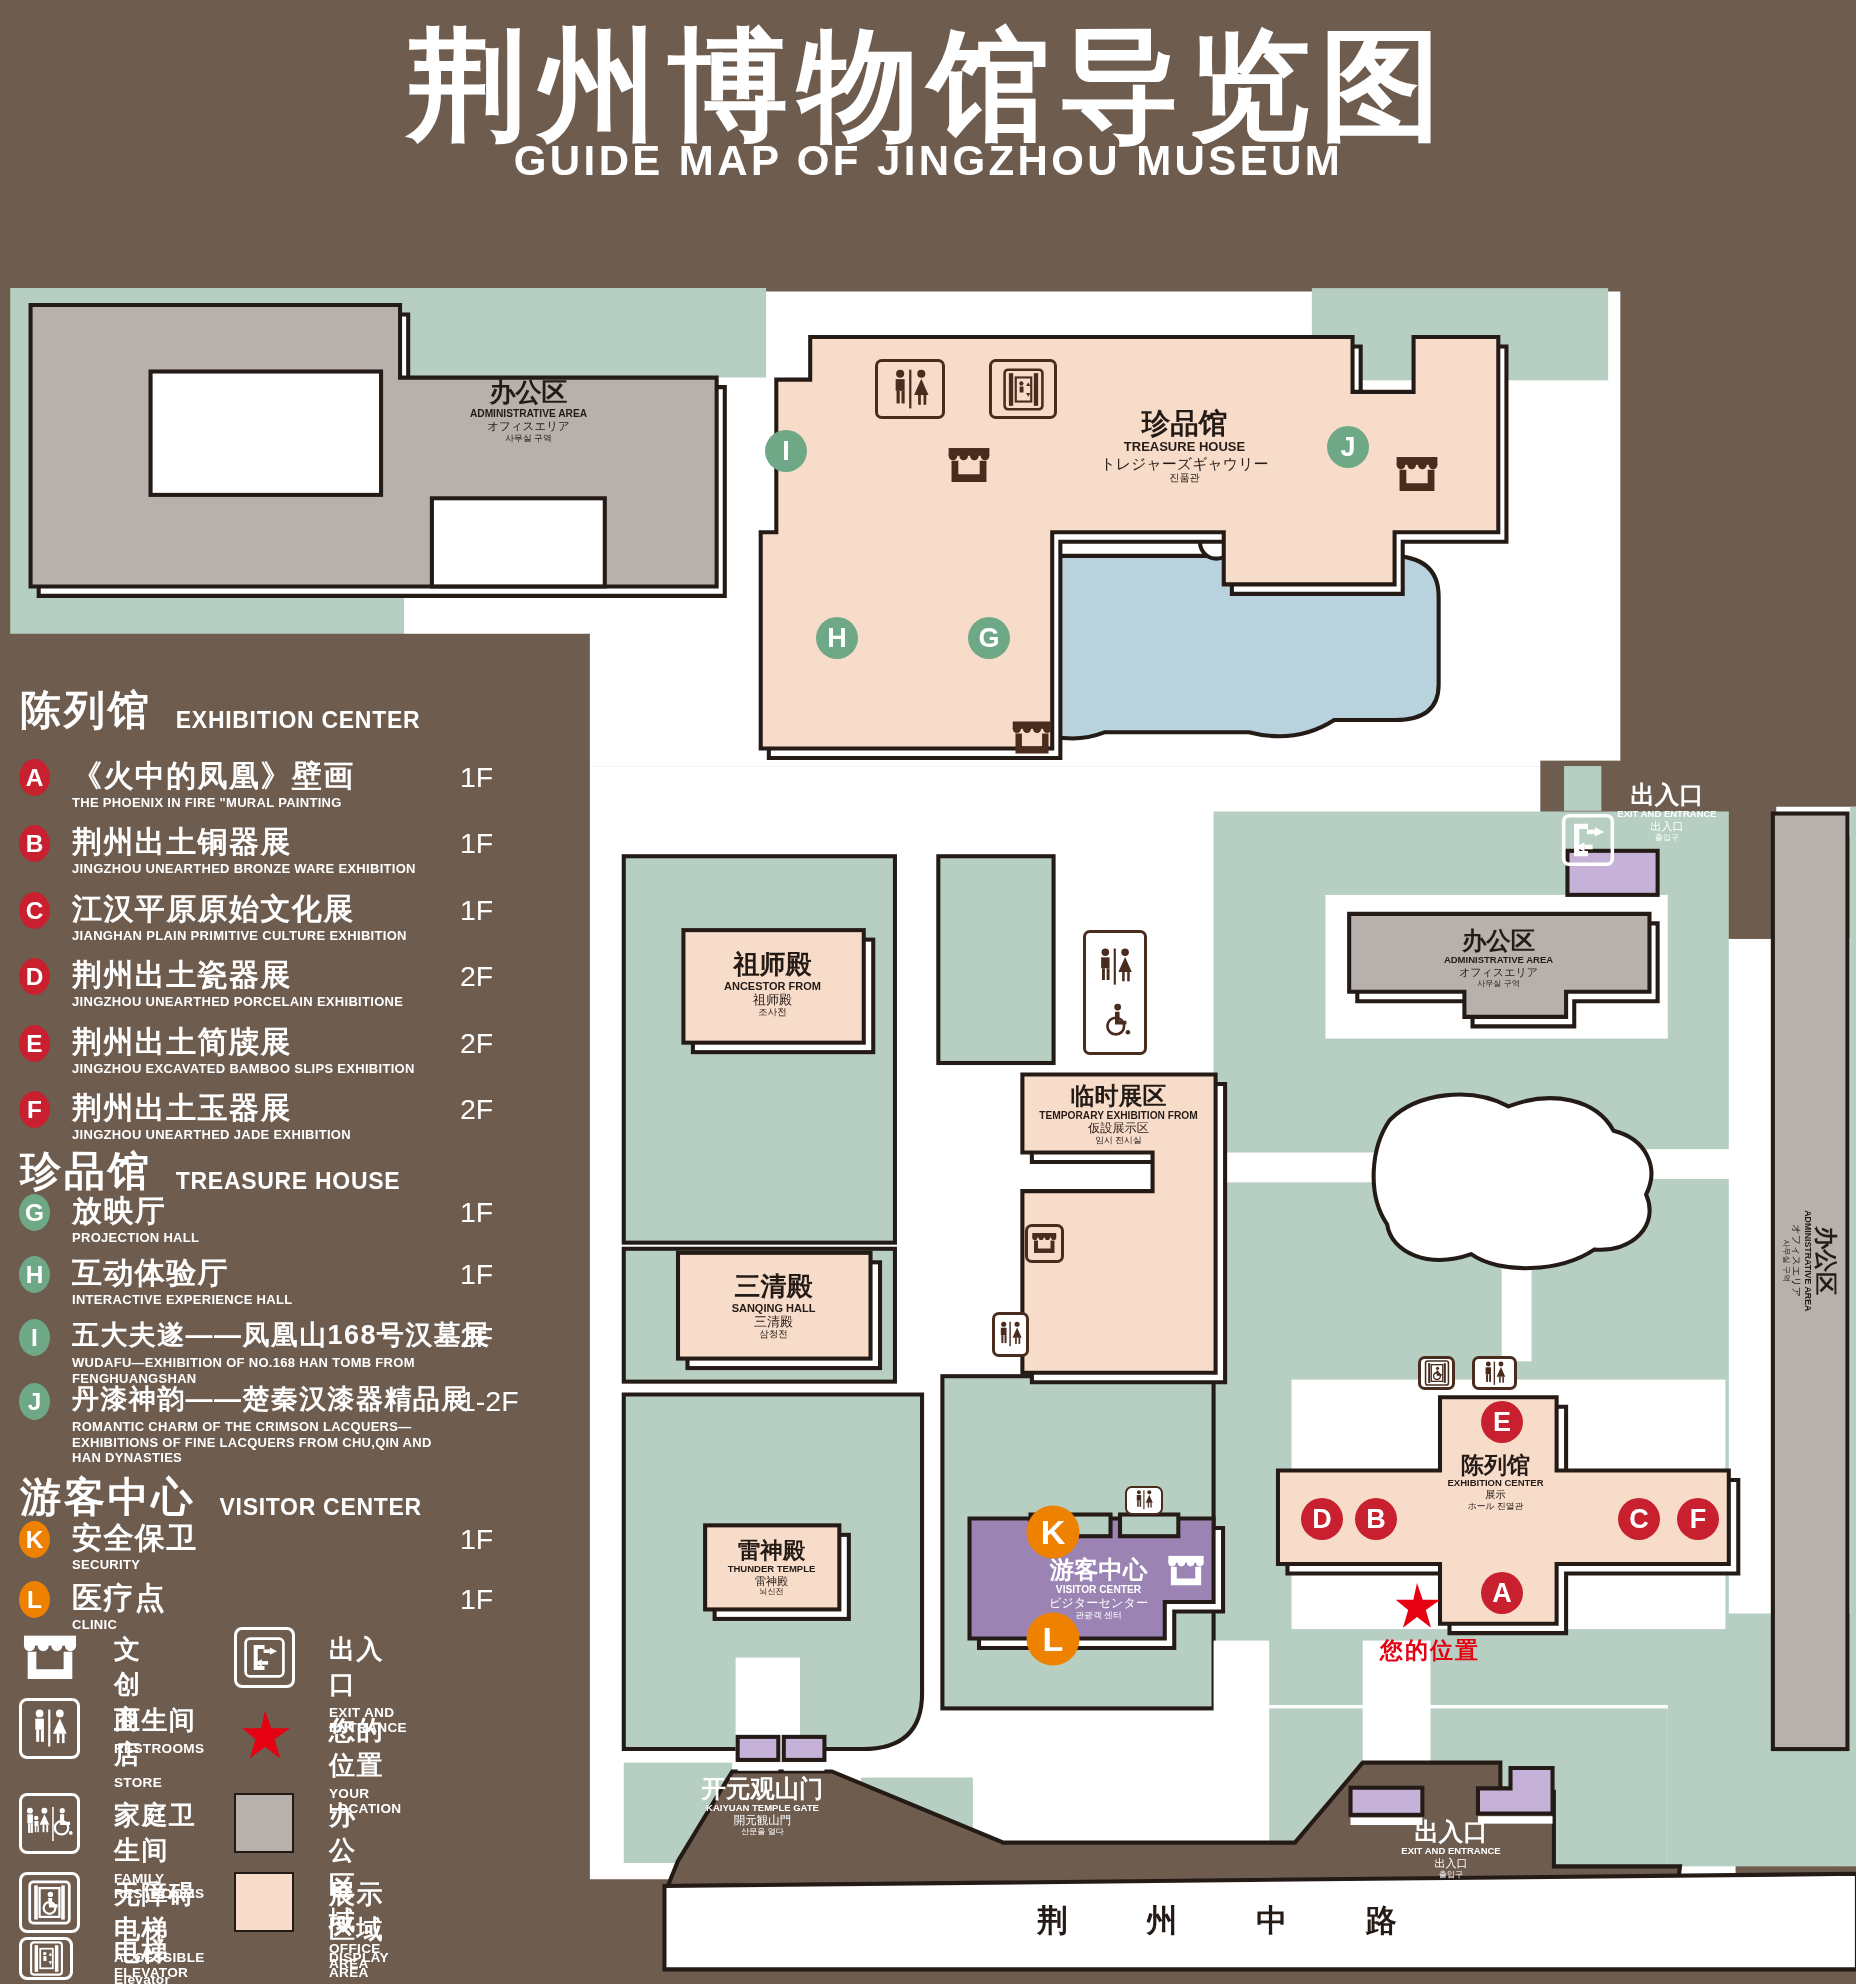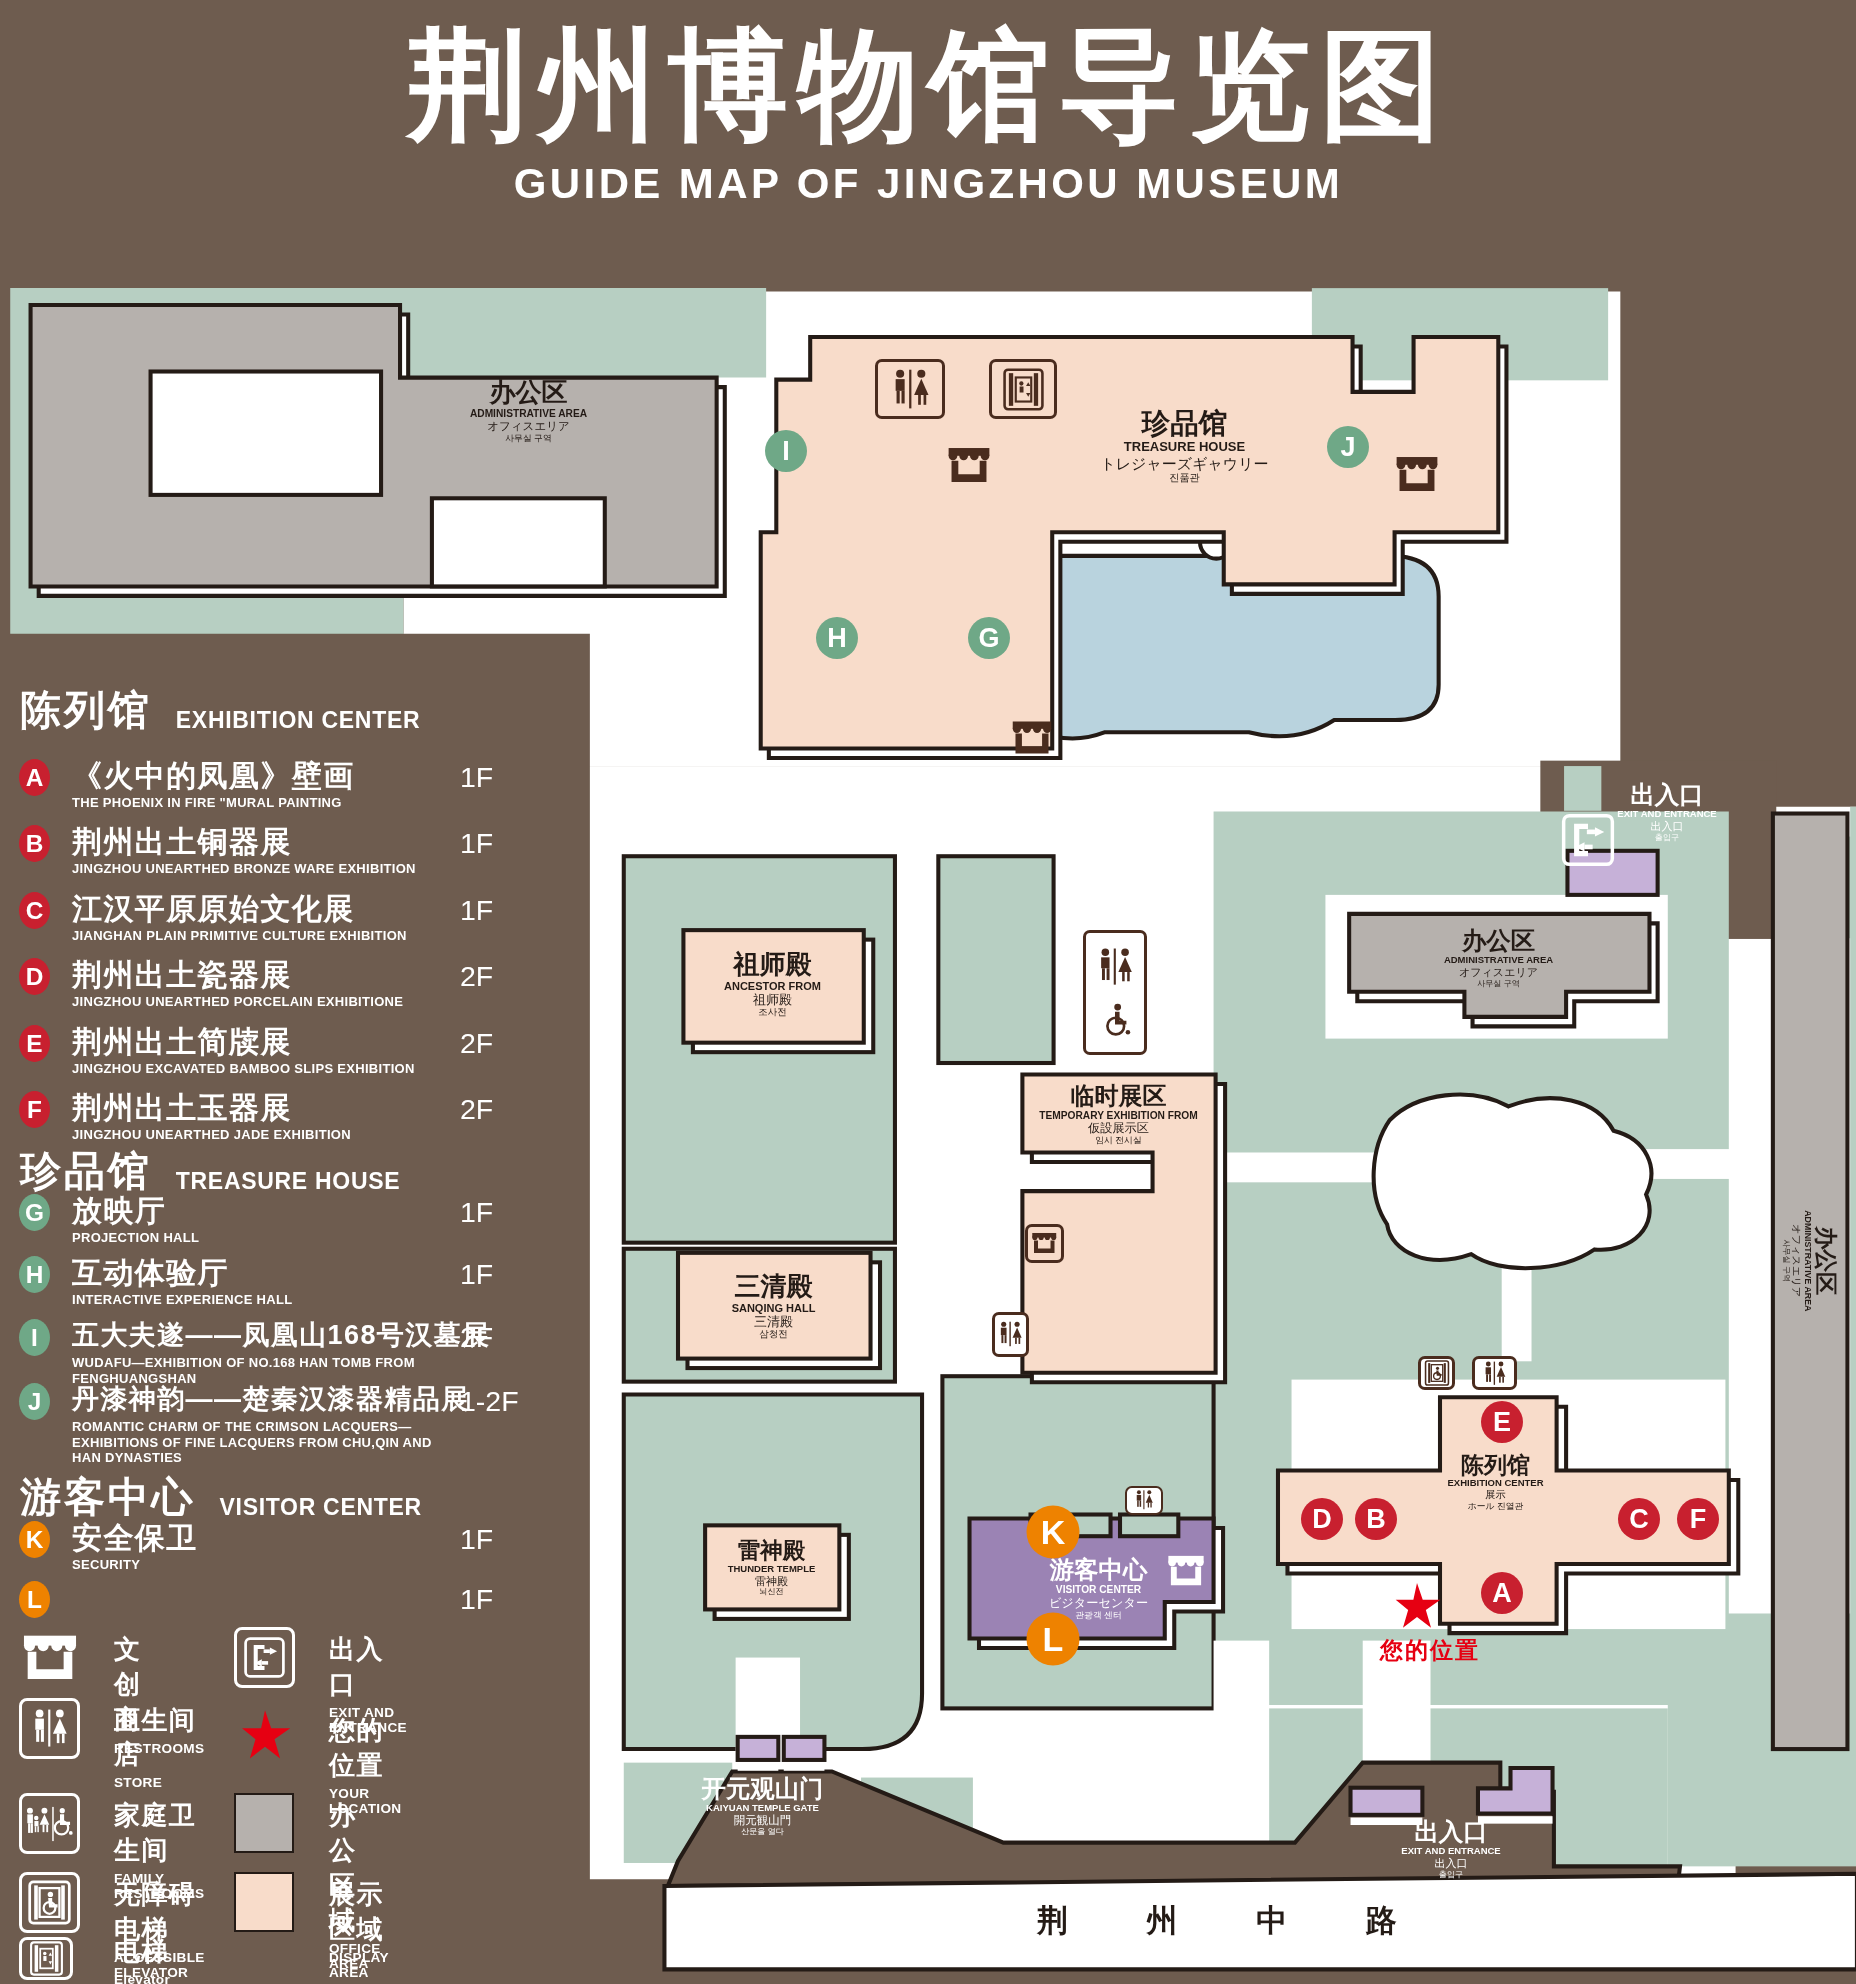--- a/index.html
+++ b/index.html
@@ -2,21 +2,21 @@
 <html style="font-size:11px"><head>
 <meta charset="utf-8">
 <style>
   html,body{margin:0;padding:0;background:#6e5c4f;}
   body{width:1857px;height:1985px;overflow:hidden;
        font-family:"Liberation Sans","DejaVu Sans",sans-serif;}
   #stage{position:relative;width:1857px;height:1985px;background:#6e5c4f;}
   
   .title{position:absolute;left:0;top:5.4px;width:1857px;text-align:center;color:#fff;
          font-size:121px;font-weight:900;letter-spacing:9.5px;margin:0;}
-  .subtitle{position:absolute;left:0;top:160px;width:1857px;text-align:center;color:#fff;
+  .subtitle{position:absolute;left:0;top:137px;width:1857px;text-align:center;color:#fff;
             font-size:42px;font-weight:600;letter-spacing:3.4px;}
   
   #mapsvg{position:absolute;left:0;top:0;width:1857px;height:1985px;}
   .outl{stroke:#241b16;stroke-width:6;}
   
   .blabel{position:absolute;text-align:center;color:#241b16;line-height:1.15;}
   .blabel.light{color:#fff;}
   .blabel .l1{font-weight:900;}
   .blabel .l2{font-weight:700;}
   .blabel .l3,.blabel .l4{font-weight:500;}
@@ -325,20 +325,24 @@
   <div class="lrow" style="top:1520px">
     <span class="lbadge" style="background:#ee8200">K</span>
     <div class="txt">
         <div class="lzh">安全保卫</div>
     <div class="len">SECURITY</div>
       </div>
     <span class="lfloor">1F</span>
   </div>
   <div class="lrow" style="top:1580px">
     <span class="lbadge" style="background:#ee8200">L</span>
+    <div class="txt">
+        <div class="lzh">医疗点</div>
+    <div class="len">CLINIC</div>
+      </div>
     <span class="lfloor">1F</span>
   </div>
 
   <div class="symrow" style="left:19px;top:1627px">
     <span style="position:absolute;left:0;top:0;color:#fff">
         <svg class="icn" width="62" height="62" fill="currentColor" viewBox="0 0 92 92">
           <use href="#i-store"></use>
         </svg>
       </span>
     <div class="stxt">

